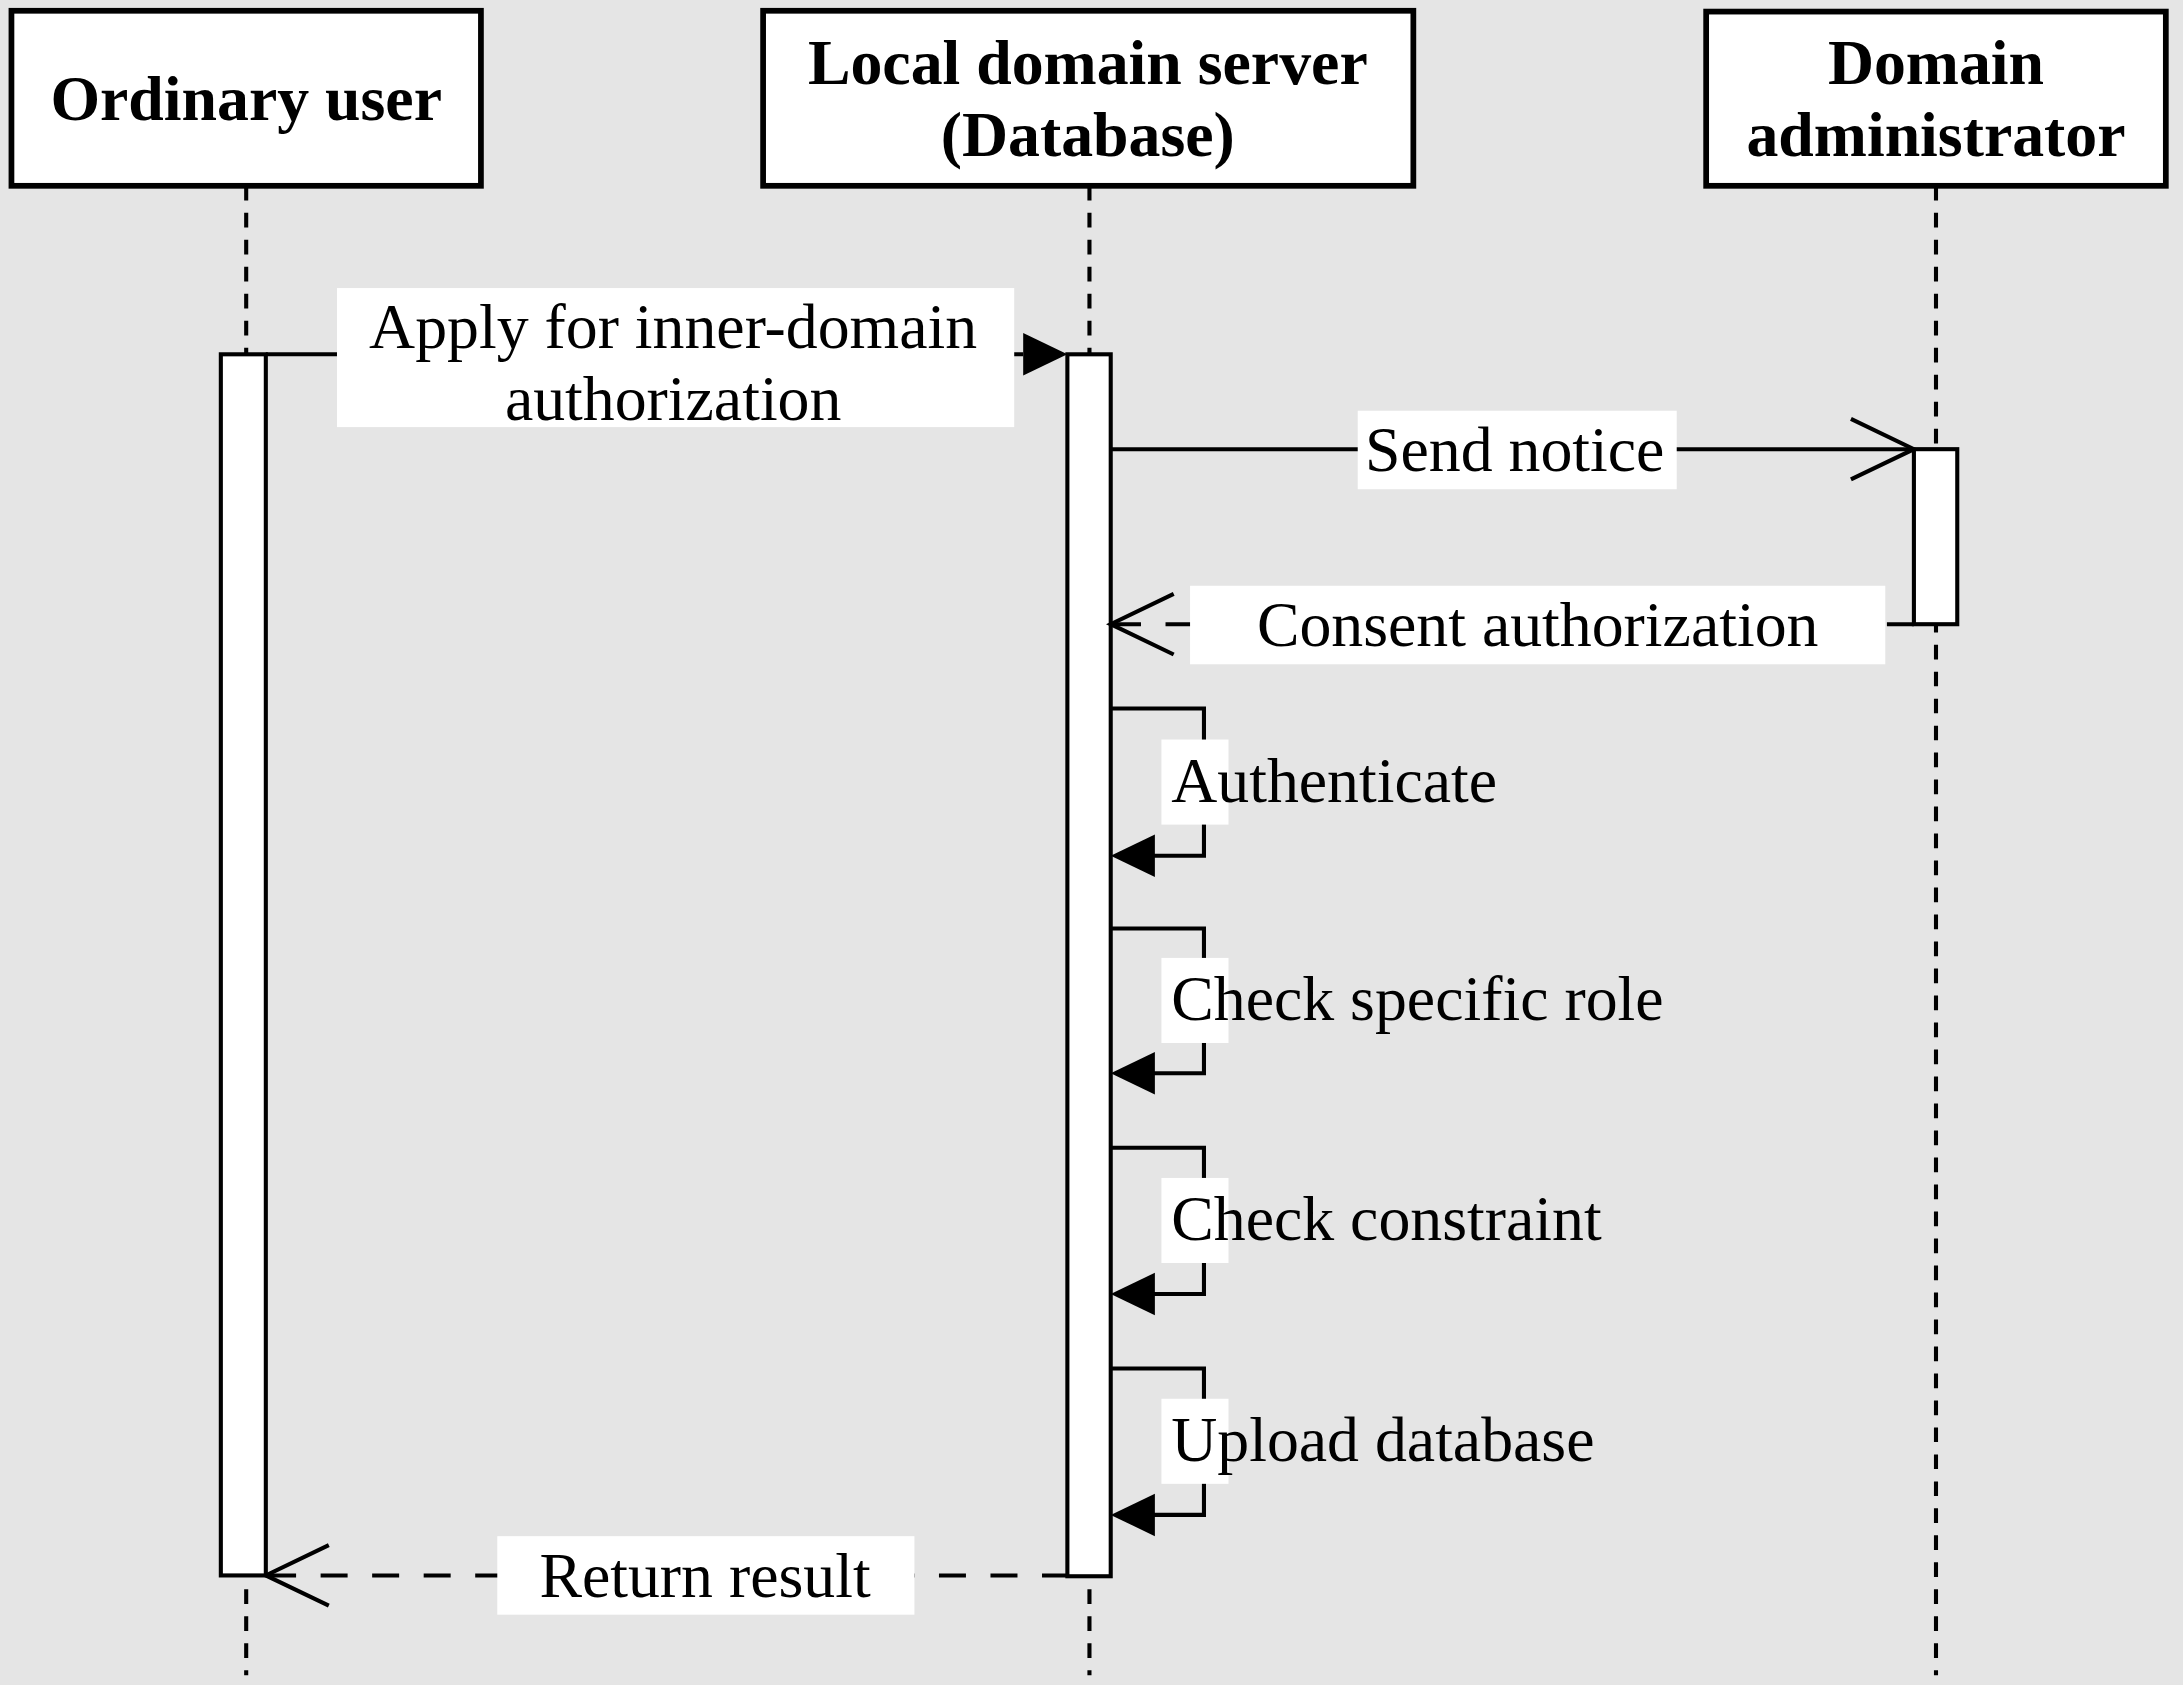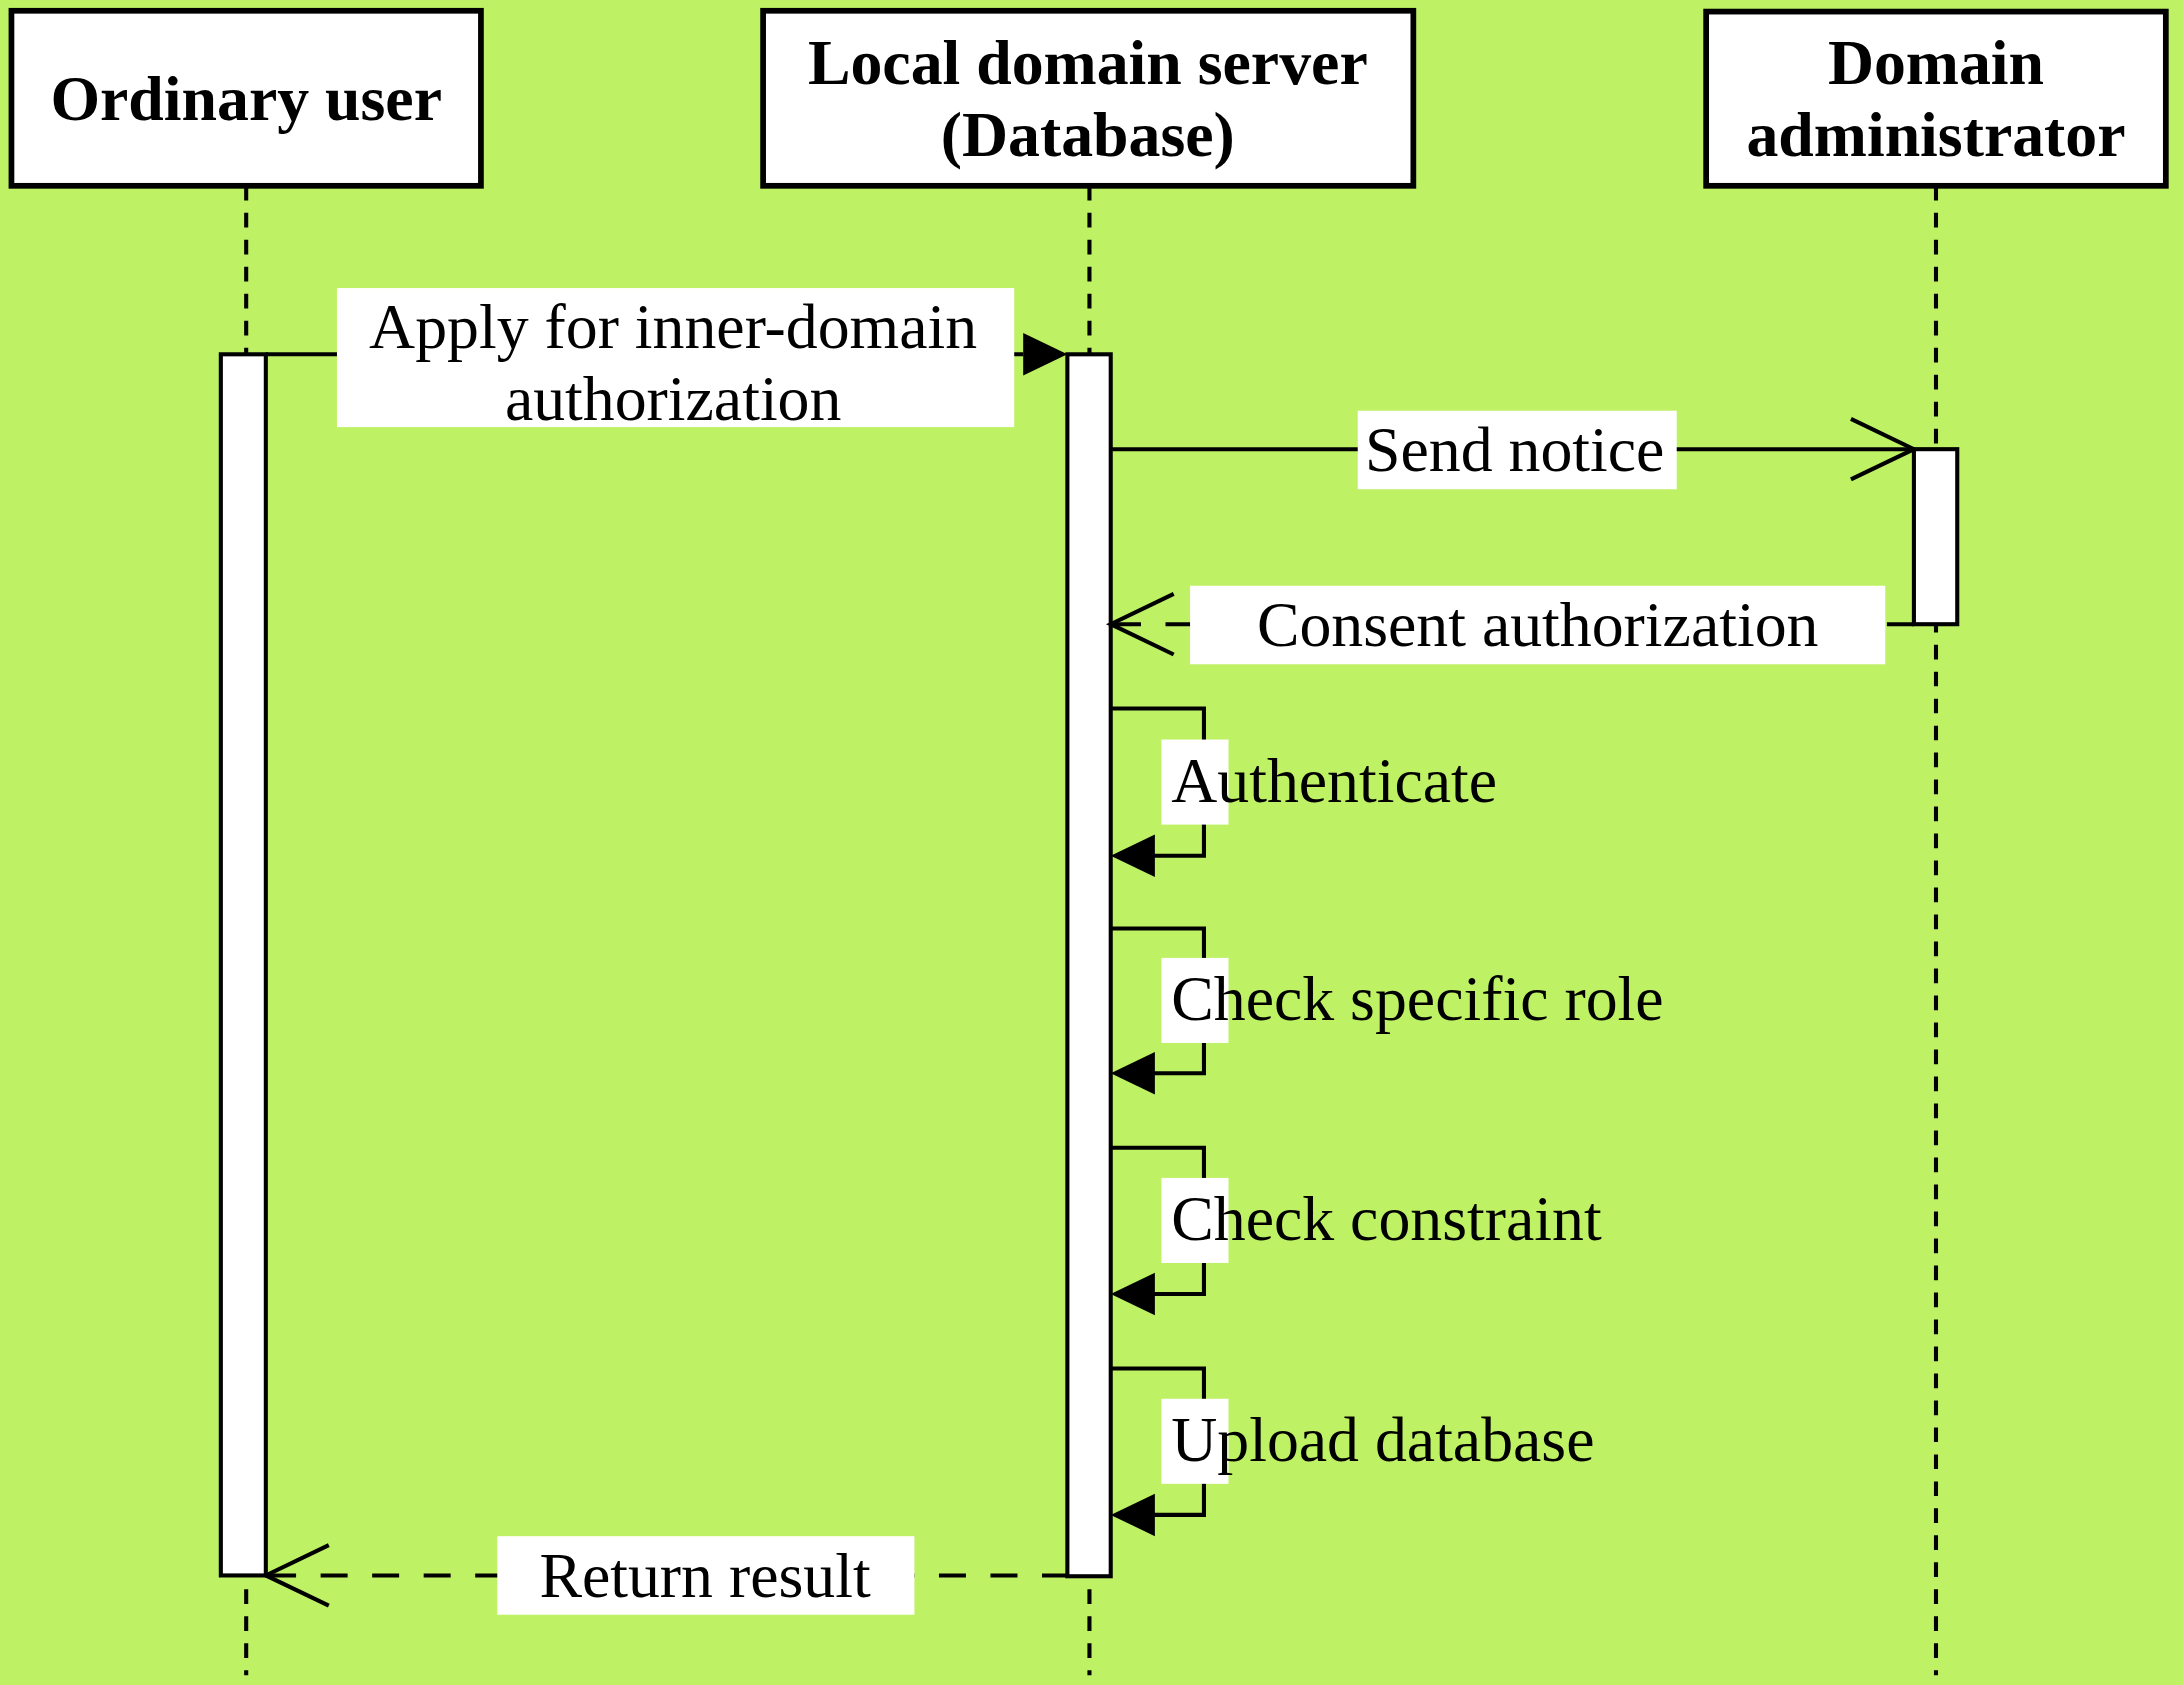--- a/index.html
+++ b/index.html
@@ -4,21 +4,21 @@
 <style>
   html, body {
     margin: 0;
     padding: 0;
     background: #ffffff;
   }
   #canvas {
     position: relative;
     width: 2183px;
     height: 1686px;
-    background: #bef264;
+    background: #e5e5e5;
   }
   svg { display: block; }
   .actor-label {
     font-family: "Liberation Serif", serif;
     font-size: 78px;
     font-weight: bold;
     fill: #000000;
   }
   .msg-label {
     font-family: "Liberation Serif", serif;

